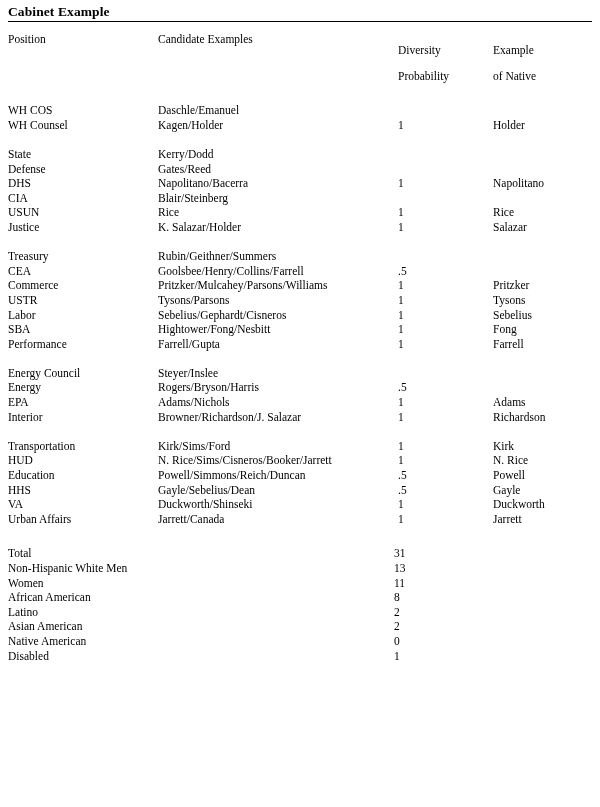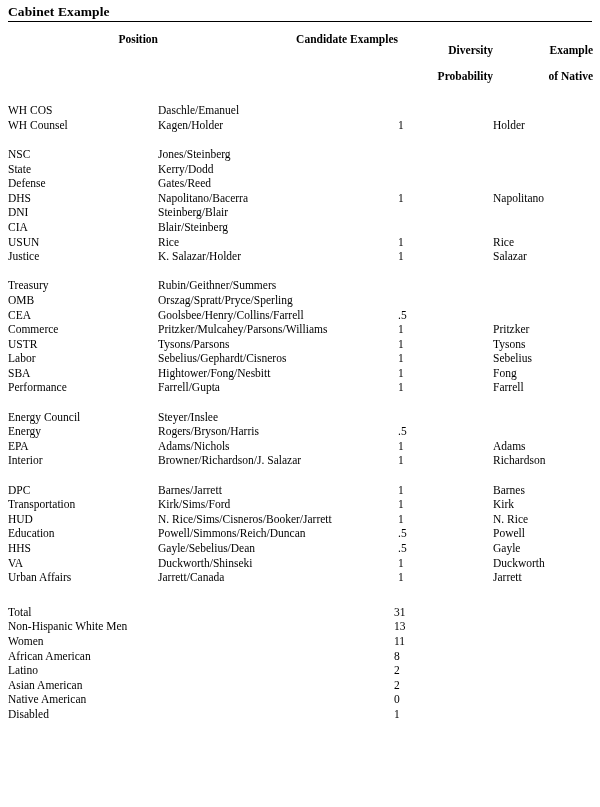--- a/index.html
+++ b/index.html
@@ -47,23 +47,22 @@
   table.main td {
     padding: 0;
     vertical-align: top;
   }
   .col-pos   { width: 150px; }
   .col-cand  { width: 240px; }
   .col-prob  { width: 95px; }
   .col-choice{ width: 100px; }
 
   thead td {
-    font-weight: bold;
+    font-weight: normal;
     padding-bottom: 2px;
-    text-align: right;
   }
   .hdr-sub { display: block; margin-top: 11px; }
 
   .spacer-row td { height: 14.6px; line-height: 14.6px; font-size: 11.5px; }
   .gap-row-big td { height: 20px; line-height: 20px; font-size: 1px; }
 
   table.totals {
     border-collapse: collapse;
     table-layout: fixed;
     font-size: 11.5px;
@@ -118,50 +117,38 @@
         <tr>
           <td class="nowrap">WH Counsel</td>
           <td class="nowrap">Kagen/Holder</td>
           <td>1</td>
           <td>Holder</td>
         </tr>
         <tr class="spacer-row">
           <td colspan="4">&nbsp;</td>
         </tr>
         <tr>
-          <td class="nowrap">NSC</td>
-          <td class="nowrap">Jones/Steinberg</td>
-          <td></td>
-          <td></td>
-        </tr>
-        <tr>
           <td class="nowrap">State</td>
           <td class="nowrap">Kerry/Dodd</td>
           <td></td>
           <td></td>
         </tr>
         <tr>
           <td class="nowrap">Defense</td>
           <td class="nowrap">Gates/Reed</td>
           <td></td>
           <td></td>
         </tr>
         <tr>
           <td class="nowrap">DHS</td>
           <td class="nowrap">Napolitano/Bacerra</td>
           <td>1</td>
           <td>Napolitano</td>
         </tr>
         <tr>
-          <td class="nowrap">DNI</td>
-          <td class="nowrap">Steinberg/Blair</td>
-          <td></td>
-          <td></td>
-        </tr>
-        <tr>
           <td class="nowrap">CIA</td>
           <td class="nowrap">Blair/Steinberg</td>
           <td></td>
           <td></td>
         </tr>
         <tr>
           <td class="nowrap">USUN</td>
           <td class="nowrap">Rice</td>
           <td>1</td>
           <td>Rice</td>
@@ -171,26 +158,20 @@
           <td class="nowrap">K. Salazar/Holder</td>
           <td>1</td>
           <td>Salazar</td>
         </tr>
         <tr class="spacer-row">
           <td colspan="4">&nbsp;</td>
         </tr>
         <tr>
           <td class="nowrap">Treasury</td>
           <td class="nowrap">Rubin/Geithner/Summers</td>
-          <td></td>
-          <td></td>
-        </tr>
-        <tr>
-          <td class="nowrap">OMB</td>
-          <td class="nowrap">Orszag/Spratt/Pryce/Sperling</td>
           <td></td>
           <td></td>
         </tr>
         <tr>
           <td class="nowrap">CEA</td>
           <td class="nowrap">Goolsbee/Henry/Collins/Farrell</td>
           <td>.5</td>
           <td></td>
         </tr>
         <tr>
@@ -245,26 +226,20 @@
           <td>Adams</td>
         </tr>
         <tr>
           <td class="nowrap">Interior</td>
           <td class="nowrap">Browner/Richardson/J. Salazar</td>
           <td>1</td>
           <td>Richardson</td>
         </tr>
         <tr class="spacer-row">
           <td colspan="4">&nbsp;</td>
-        </tr>
-        <tr>
-          <td class="nowrap">DPC</td>
-          <td class="nowrap">Barnes/Jarrett</td>
-          <td>1</td>
-          <td>Barnes</td>
         </tr>
         <tr>
           <td class="nowrap">Transportation</td>
           <td class="nowrap">Kirk/Sims/Ford</td>
           <td>1</td>
           <td>Kirk</td>
         </tr>
         <tr>
           <td class="nowrap">HUD</td>
           <td class="nowrap">N. Rice/Sims/Cisneros/Booker/Jarrett</td>

